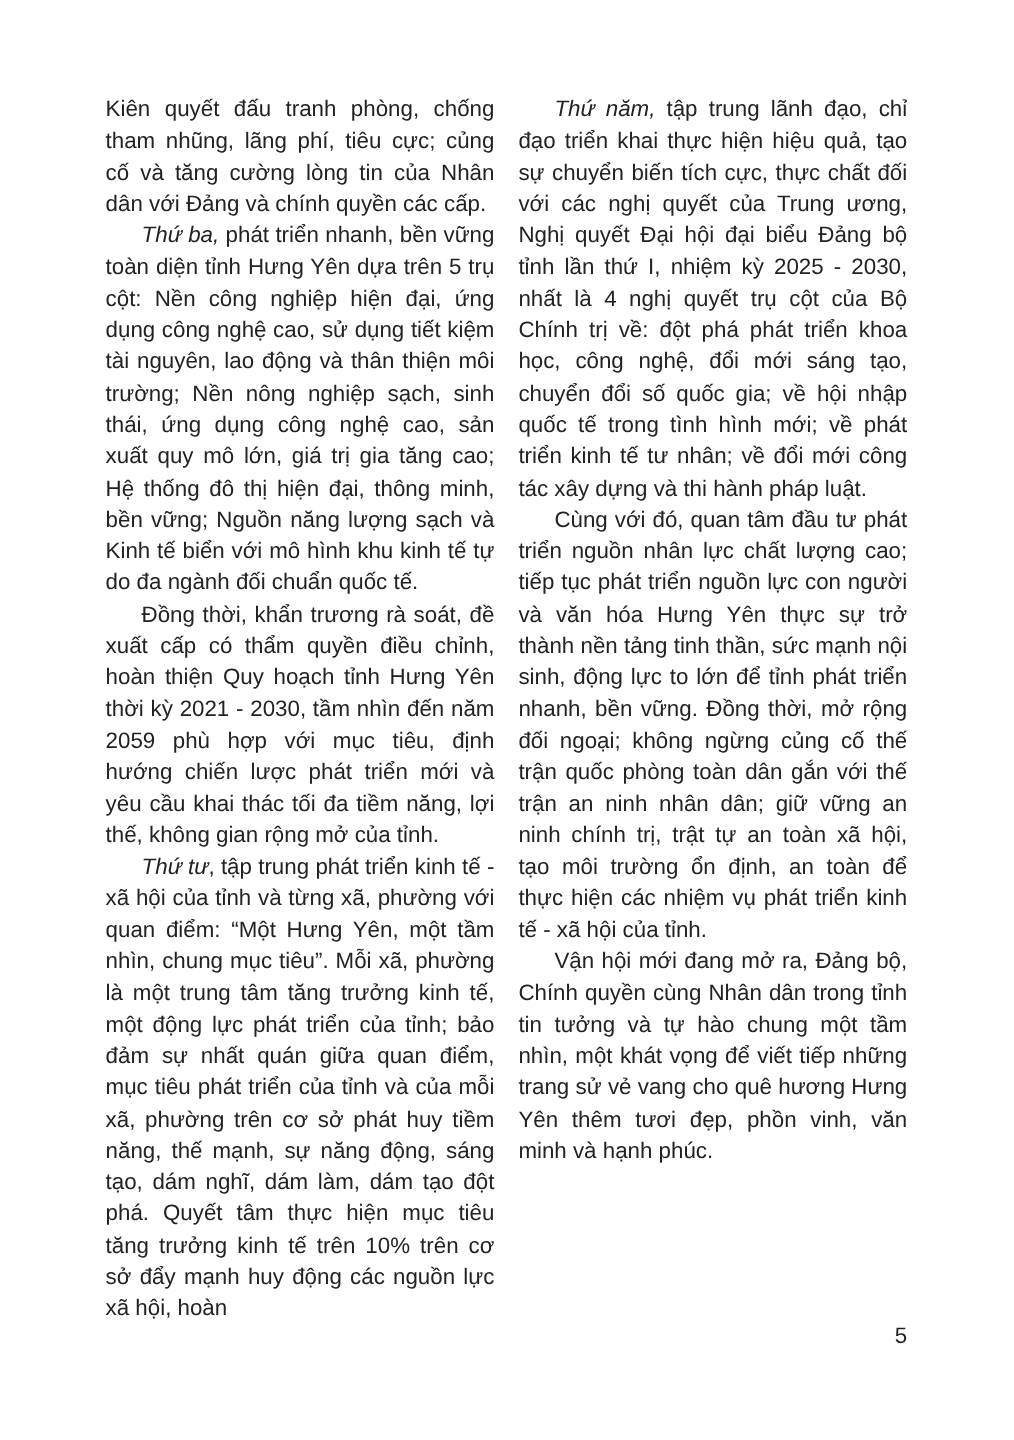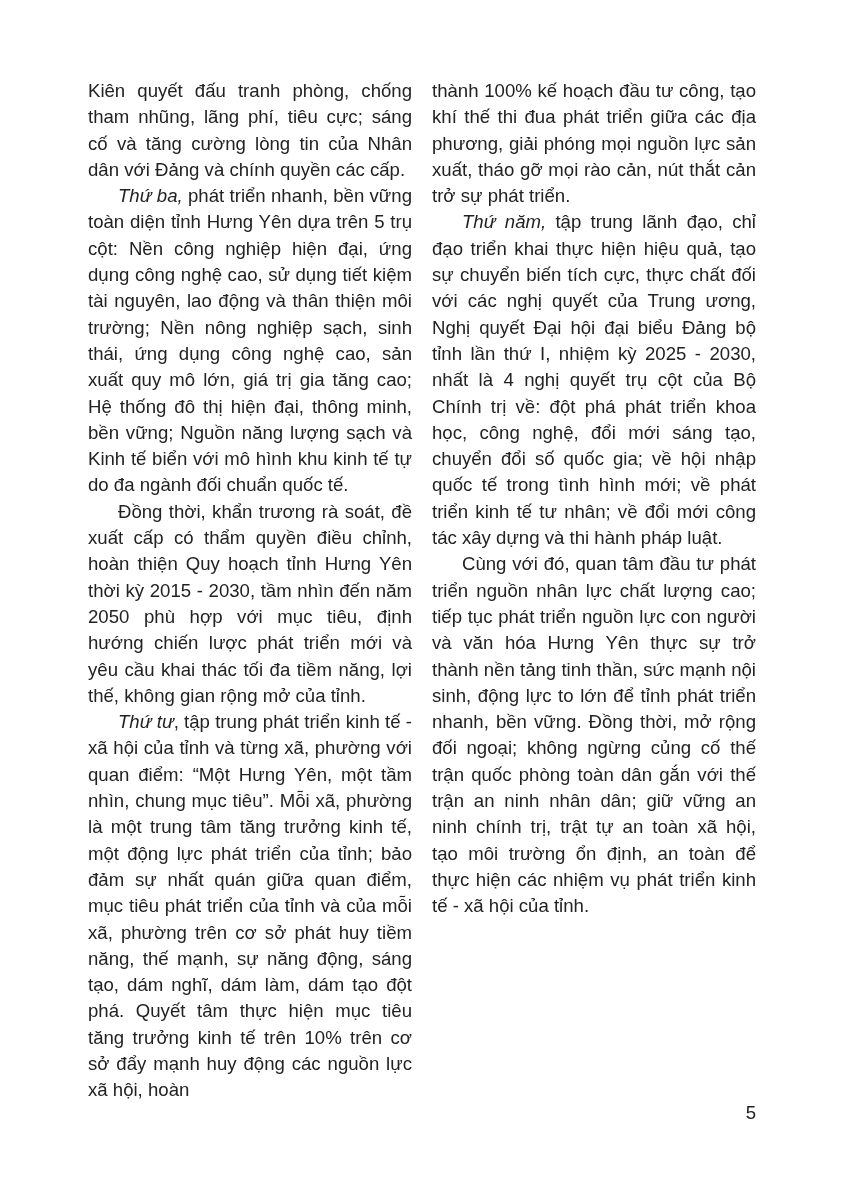--- a/index.html
+++ b/index.html
@@ -44,25 +44,25 @@
     line-height: 26.3px;
     color: #222222;
   }
 </style>
 </head>
 <body>
 
 <div class="page">
   <div class="columns">
     <div class="column">
-        <p class="para"><span>Kiên quyết đấu tranh phòng, chống tham nhũng, lãng phí, tiêu cực; sáng cố và tăng cường lòng tin của Nhân dân với Đảng và chính quyền các cấp.</span></p>
+        <p class="para"><span>Kiên quyết đấu tranh phòng, chống tham nhũng, lãng phí, tiêu cực; củng cố và tăng cường lòng tin của Nhân dân với Đảng và chính quyền các cấp.</span></p>
         <p class="para indent"><em>Thứ ba,</em><span> phát triển nhanh, bền vững toàn diện tỉnh Hưng Yên dựa trên 5 trụ cột: Nền công nghiệp hiện đại, ứng dụng công nghệ cao, sử dụng tiết kiệm tài nguyên, lao động và thân thiện môi trường; Nền nông nghiệp sạch, sinh thái, ứng dụng công nghệ cao, sản xuất quy mô lớn, giá trị gia tăng cao; Hệ thống đô thị hiện đại, thông minh, bền vững; Nguồn năng lượng sạch và Kinh tế biển với mô hình khu kinh tế tự do đa ngành đối chuẩn quốc tế.</span></p>
-        <p class="para indent"><span>Đồng thời, khẩn trương rà soát, đề xuất cấp có thẩm quyền điều chỉnh, hoàn thiện Quy hoạch tỉnh Hưng Yên thời kỳ 2015 - 2030, tầm nhìn đến năm 2050 phù hợp với mục tiêu, định hướng chiến lược phát triển mới và yêu cầu khai thác tối đa tiềm năng, lợi thế, không gian rộng mở của tỉnh.</span></p>
+        <p class="para indent"><span>Đồng thời, khẩn trương rà soát, đề xuất cấp có thẩm quyền điều chỉnh, hoàn thiện Quy hoạch tỉnh Hưng Yên thời kỳ 2021 - 2030, tầm nhìn đến năm 2059 phù hợp với mục tiêu, định hướng chiến lược phát triển mới và yêu cầu khai thác tối đa tiềm năng, lợi thế, không gian rộng mở của tỉnh.</span></p>
         <p class="para indent"><em>Thứ tư</em><span>, tập trung phát triển kinh tế - xã hội của tỉnh và từng xã, phường với quan điểm: “Một Hưng Yên, một tầm nhìn, chung mục tiêu”. Mỗi xã, phường là một trung tâm tăng trưởng kinh tế, một động lực phát triển của tỉnh; bảo đảm sự nhất quán giữa quan điểm, mục tiêu phát triển của tỉnh và của mỗi xã, phường trên cơ sở phát huy tiềm năng, thế mạnh, sự năng động, sáng tạo, dám nghĩ, dám làm, dám tạo đột phá. Quyết tâm thực hiện mục tiêu tăng trưởng kinh tế trên 10% trên cơ sở đẩy mạnh huy động các nguồn lực xã hội, hoàn</span></p>
       </div>
     <div class="column">
-        <p class="para"><span>thành 100% kế hoạch đầu tư công, tạo khí thế thi đua phát triển giữa các địa phương, giải phóng mọi nguồn lực sản xuất, tháo gỡ mọi rào cản, nút thắt cản trở sự phát triển.</span></p>
         <p class="para indent"><em>Thứ năm,</em><span> tập trung lãnh đạo, chỉ đạo triển khai thực hiện hiệu quả, tạo sự chuyển biến tích cực, thực chất đối với các nghị quyết của Trung ương, Nghị quyết Đại hội đại biểu Đảng bộ tỉnh lần thứ I, nhiệm kỳ 2025 - 2030, nhất là 4 nghị quyết trụ cột của Bộ Chính trị về: đột phá phát triển khoa học, công nghệ, đổi mới sáng tạo, chuyển đổi số quốc gia; về hội nhập quốc tế trong tình hình mới; về phát triển kinh tế tư nhân; về đổi mới công tác xây dựng và thi hành pháp luật.</span></p>
         <p class="para indent"><span>Cùng với đó, quan tâm đầu tư phát triển nguồn nhân lực chất lượng cao; tiếp tục phát triển nguồn lực con người và văn hóa Hưng Yên thực sự trở thành nền tảng tinh thần, sức mạnh nội sinh, động lực to lớn để tỉnh phát triển nhanh, bền vững. Đồng thời, mở rộng đối ngoại; không ngừng củng cố thế trận quốc phòng toàn dân gắn với thế trận an ninh nhân dân; giữ vững an ninh chính trị, trật tự an toàn xã hội, tạo môi trường ổn định, an toàn để thực hiện các nhiệm vụ phát triển kinh tế - xã hội của tỉnh.</span></p>
+        <p class="para indent"><span>Vận hội mới đang mở ra, Đảng bộ, Chính quyền cùng Nhân dân trong tỉnh tin tưởng và tự hào chung một tầm nhìn, một khát vọng để viết tiếp những trang sử vẻ vang cho quê hương Hưng Yên thêm tươi đẹp, phồn vinh, văn minh và hạnh phúc.</span></p>
       </div>
   </div>
   <div class="page-number">5</div>
 </div>
 
 </body></html>

